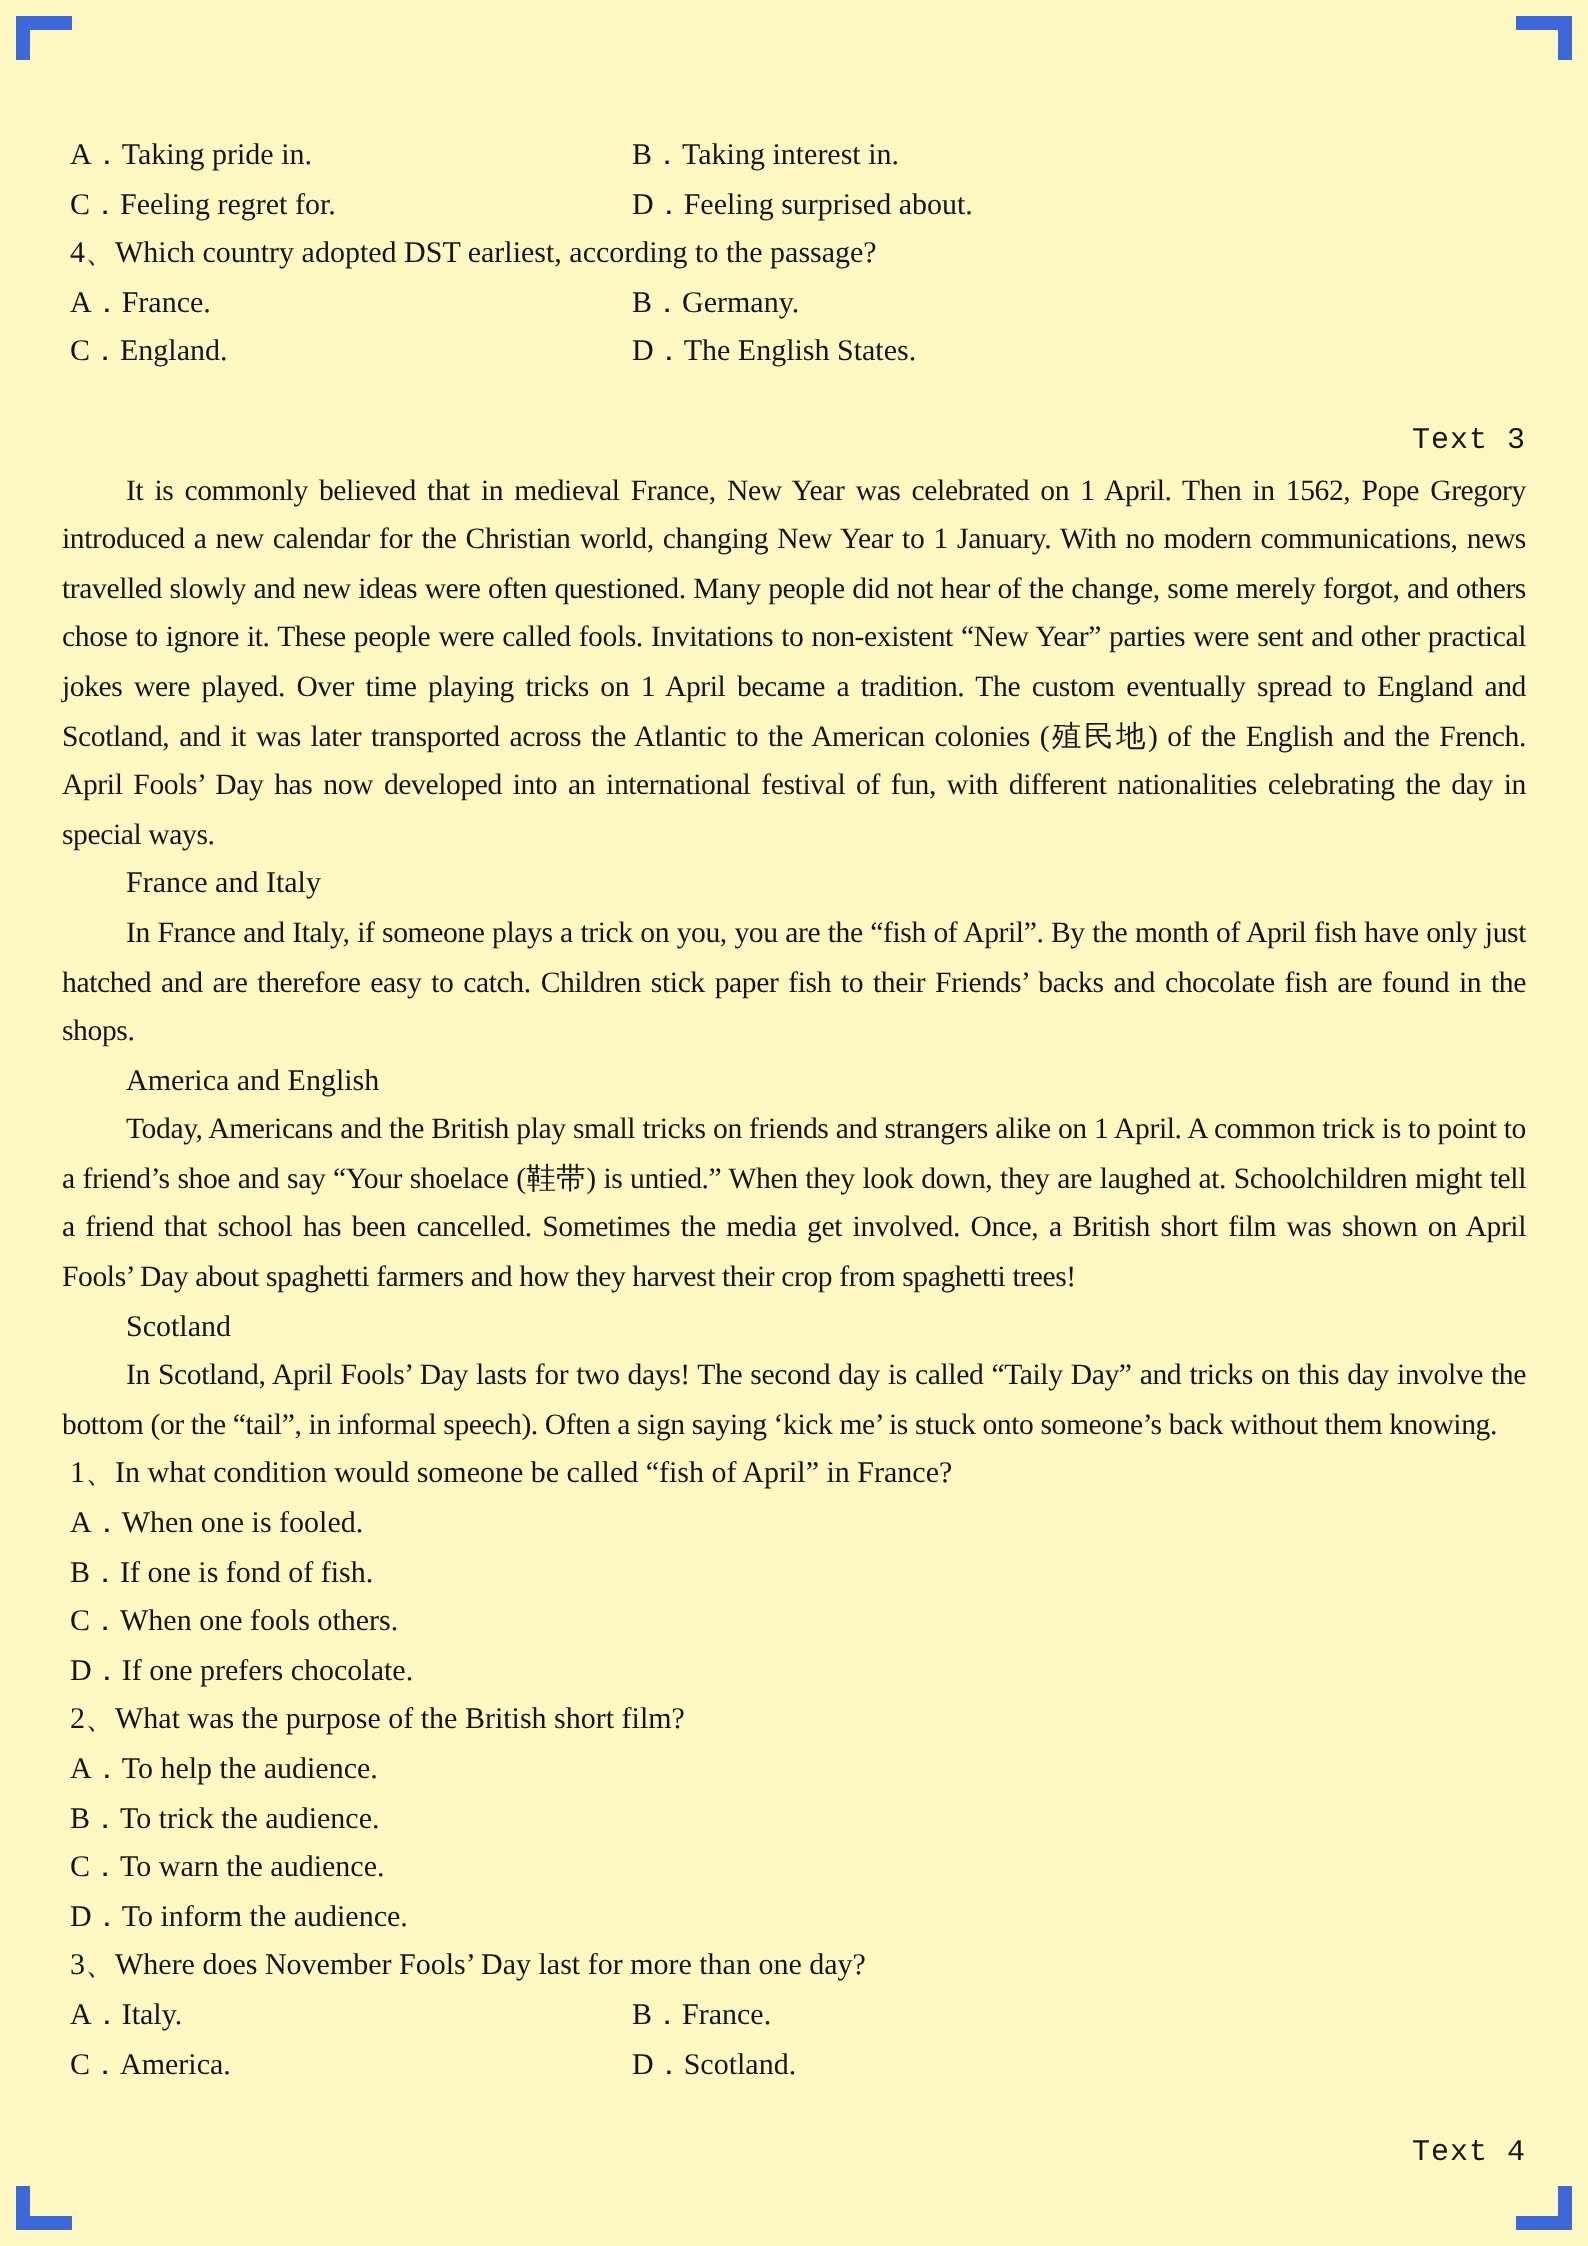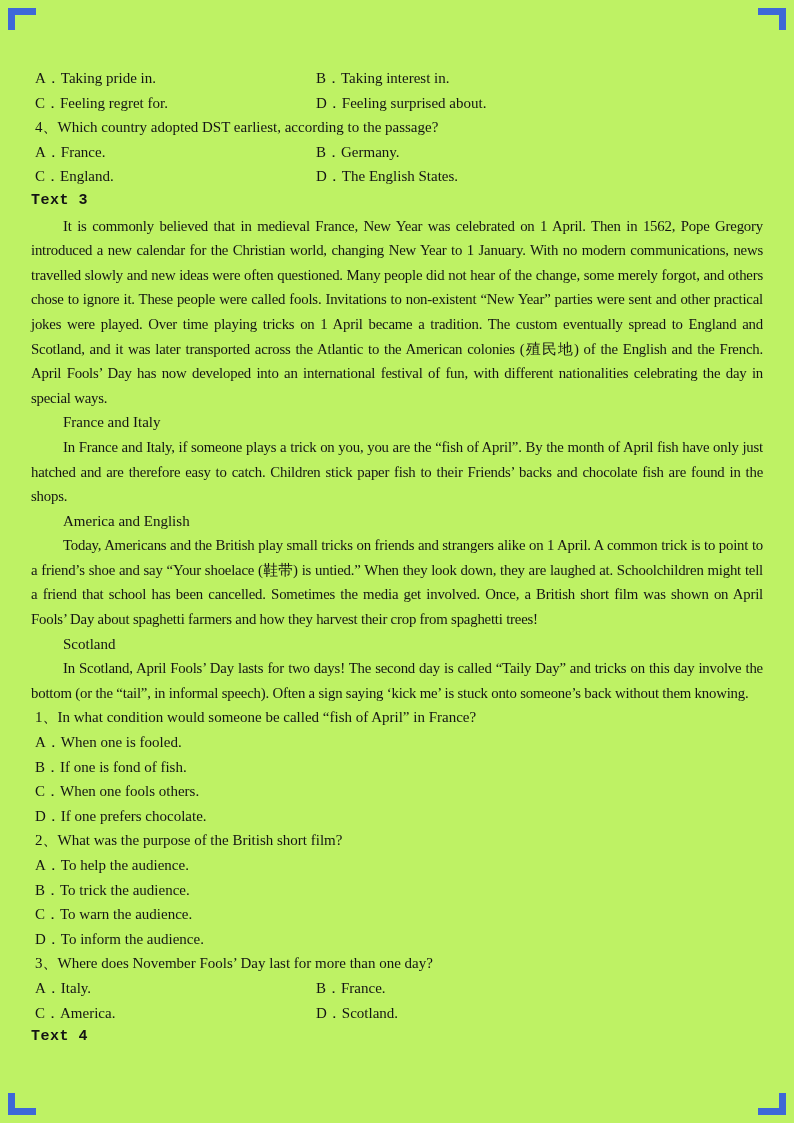--- a/index.html
+++ b/index.html
@@ -1,21 +1,21 @@
 <!DOCTYPE html>
 <html><head>
 <meta charset="utf-8">
 <style>
   html, body { margin: 0; padding: 0; background: #ffffff; }
   .page {
     position: relative;
     width: 794px;
     height: 1123px;
     margin: 0 auto;
-    background: #bef264;
+    background: #fef9c3;
     font-family: "Liberation Serif", serif;
     font-size: 15px;
     color: #141414;
     overflow: hidden;
   }
   .content {
     position: absolute;
     top: 66px;
     left: 31px;
     right: 31px;
@@ -30,25 +30,26 @@
     margin: 0;
     text-align: justify;
     text-indent: 32px;
     line-height: 24.6px;
     font-size: 14.8px;
     letter-spacing: -0.2px;
     font-family: Liberation Serif, serif;
   }
   .subhead { padding-left: 32px; }
   .ttitle {
-    text-align: left;
+    text-align: right;
     font-family: "Liberation Mono", monospace;
-    font-weight: bold;
+    font-weight: normal;
     font-size: 15px;
     letter-spacing: 0.5px;
+    margin-top: 20px;
   }
   .corner {
     position: absolute;
     width: 28px;
     height: 22px;
     box-sizing: border-box;
     border: 0 solid #3E68D8;
   }
   .corner.tl { top: 8px;    left: 8px;  border-top-width: 7px;    border-left-width: 7px; }
   .corner.tr { top: 8px;    right: 8px; border-top-width: 7px;    border-right-width: 7px; }

